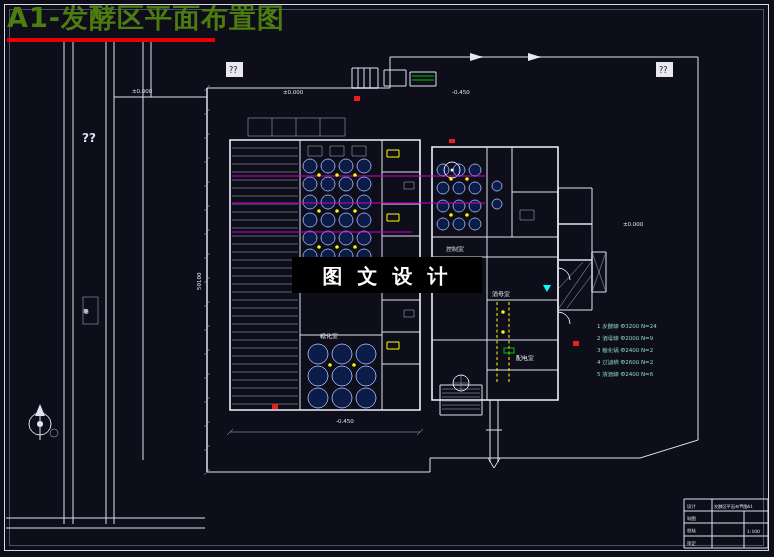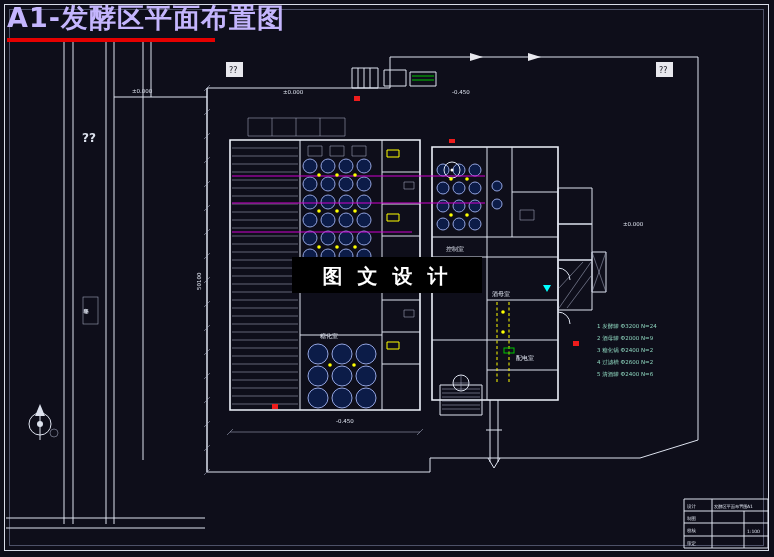--- a/index.html
+++ b/index.html
@@ -1,19 +1,19 @@
 <!DOCTYPE html>
 <html><head>
 <meta charset="utf-8">
 <style>
   html,body{margin:0;padding:0;background:#0e0e1a;width:774px;height:557px;overflow:hidden}
   .screen{position:relative;width:774px;height:557px;font-family:"DejaVu Sans",sans-serif}
   .frame-outer{position:absolute;left:4px;top:4px;width:763px;height:545px;border:1px solid #d8dce8;pointer-events:none}
   .frame-inner{position:absolute;left:9px;top:9px;width:753px;height:535px;border:1px solid #4d5168;pointer-events:none}
-  .title{position:absolute;left:7px;top:0px;font-size:27px;font-weight:bold;color:#c4b5fd;letter-spacing:1px;white-space:nowrap;z-index:5}
+  .title{position:absolute;left:7px;top:0px;font-size:27px;font-weight:bold;color:#4d7c0f;letter-spacing:1px;white-space:nowrap;z-index:5}
   .underline{position:absolute;left:7px;top:38px;width:208px;height:4px;background:#e60000;z-index:5}
   svg{position:absolute;left:0;top:0}
   .w{stroke:#dde2ee;stroke-width:1;fill:none}
   .w2{stroke:#eef2fa;stroke-width:1.6;fill:none}
   .thin{stroke:#a8aec6;stroke-width:.55;fill:none}
   .mag{stroke:#cf00cf;stroke-width:1;fill:none}
   .yel{stroke:#ffff00;stroke-width:1;fill:none}
   .yeld{stroke:#ffff00;stroke-width:1;fill:none;stroke-dasharray:3 2.5}
   .grn{stroke:#00c400;stroke-width:1;fill:none}
   .redf{fill:#ee1c1c;stroke:none}

